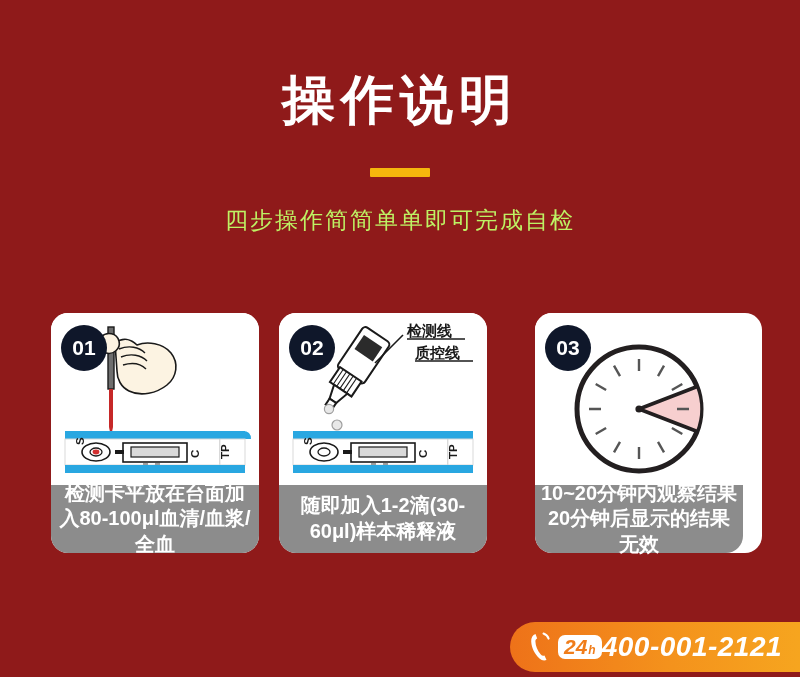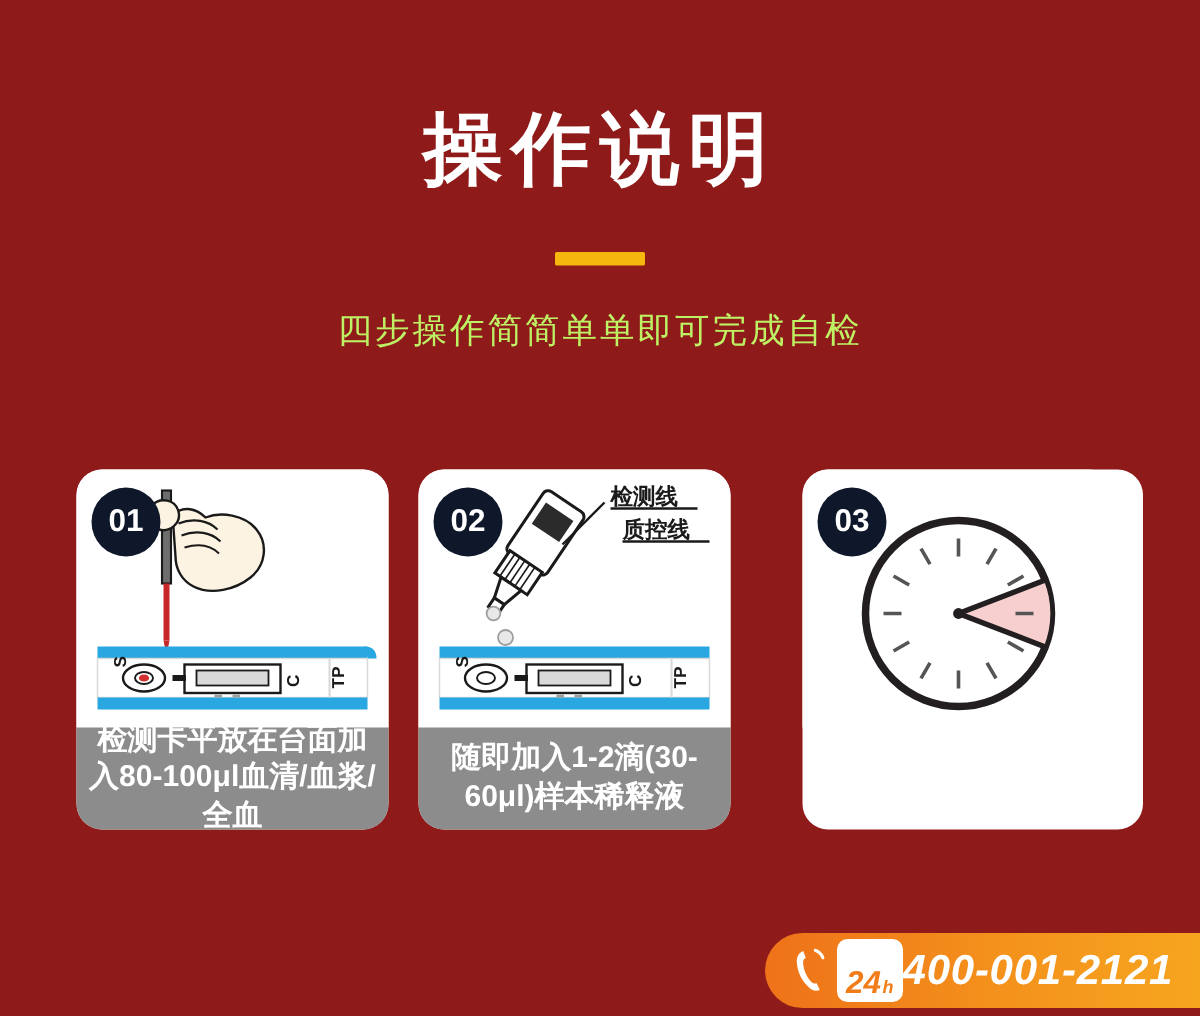--- a/index.html
+++ b/index.html
@@ -58,21 +58,21 @@
   .phonebar{
     position:absolute;left:510px;top:622px;width:290px;height:50px;
     background:linear-gradient(90deg,#EE7219 0%,#F4921C 55%,#F6A51F 100%);
     border-radius:25px 0 0 25px;
     display:flex;align-items:center;
   }
   .phone-icon{margin-left:18px;width:24px;height:30px;display:block;}
   .h24{
     margin-left:6px;background:#FFFFFF;border-radius:7px;
     color:#F07D1A;font-weight:bold;font-size:21px;font-style:italic;
-    padding:19px 6px 2px 6px;display:flex;align-items:baseline;line-height:1;
+    padding:1px 6px 2px 6px;display:flex;align-items:baseline;line-height:1;
   }
   .h24 .sub{font-size:12px;margin-left:1px;}
   .phone-num{
     color:#FFFFFF;font-weight:bold;font-style:italic;
     font-size:28px;letter-spacing:0.5px;
   }
   .lbl{font-size:11.5px;font-weight:bold;fill:#1A1A1A;}
 </style>
 </head>
 <body>
@@ -199,20 +199,21 @@
               <line x1="-25" y1="-43.3" x2="-19" y2="-32.9"></line>
             </g>
 
             <line x1="0" y1="0" x2="57" y2="-22" stroke="#231F20" stroke-width="3.6" stroke-linecap="round"></line>
             <line x1="0" y1="0" x2="57" y2="22" stroke="#231F20" stroke-width="3.6" stroke-linecap="round"></line>
             <circle cx="0" cy="0" r="3.6" fill="#231F20"></circle>
           </g>
         </svg>
       </div>
       <div class="badge">03</div>
+      <div class="card-caption">10~20分钟内观察结果20分钟后显示的结果无效</div>
     </div>
 
   </div>
 
   <div class="phonebar">
     <svg class="phone-icon" viewBox="0 0 24 30">
       <path d="M7.5 2 C4.5 3 3 6 3.2 9.5 C3.6 16 6.5 22 11.5 26.5 C13.5 28.3 16 29 18.5 28
                L16.5 23.5 C15 24 13.8 23.6 12.8 22.5 C9.5 18.8 7.6 14.2 7.4 9.6
                C7.3 8.2 7.8 7.2 9.2 6.6 Z" fill="#FFFFFF"></path>
       <path d="M15.5 1.5 C18 2.5 19.8 4.2 20.6 6.6" fill="none" stroke="#FFFFFF" stroke-width="2" stroke-linecap="round"></path>

